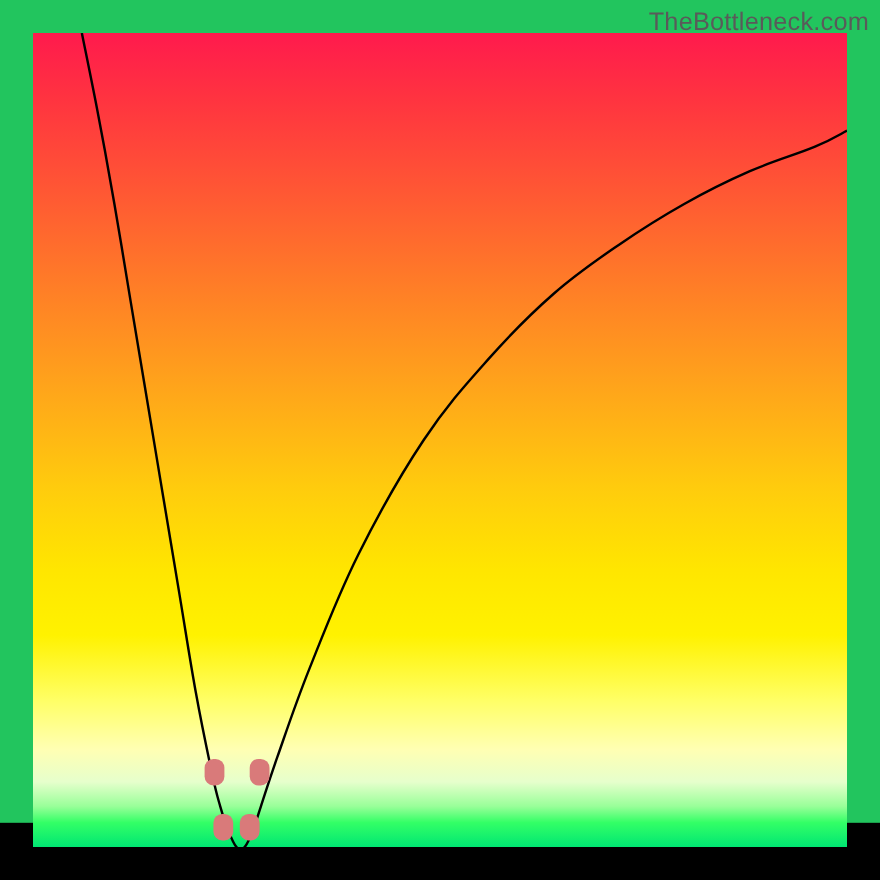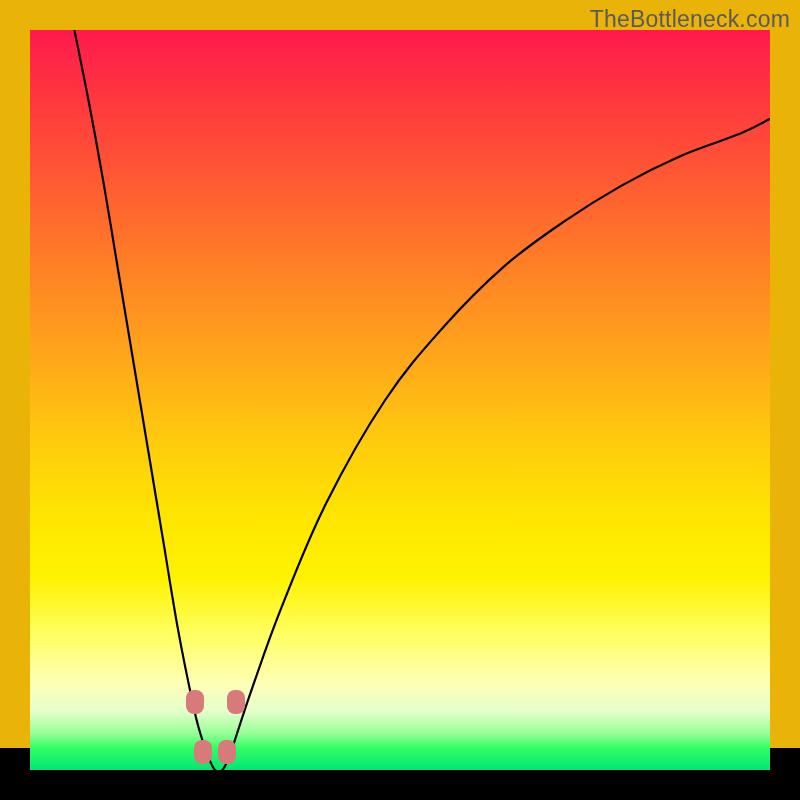--- a/index.html
+++ b/index.html
@@ -7,21 +7,21 @@
     padding: 0;
     width: 800px;
     height: 800px;
     background: #000;
     overflow: hidden;
   }
   .container {
     position: relative;
     width: 800px;
     height: 748px;
-    background: #eab308;
+    background: #22c55e;
   }
   .plot-area {
     position: absolute;
     left: 30px;
     top: 30px;
     width: 740px;
     height: 740px;
     background: linear-gradient(to bottom,
       #ff1a4d 0%,
       #ff3340 8%,

